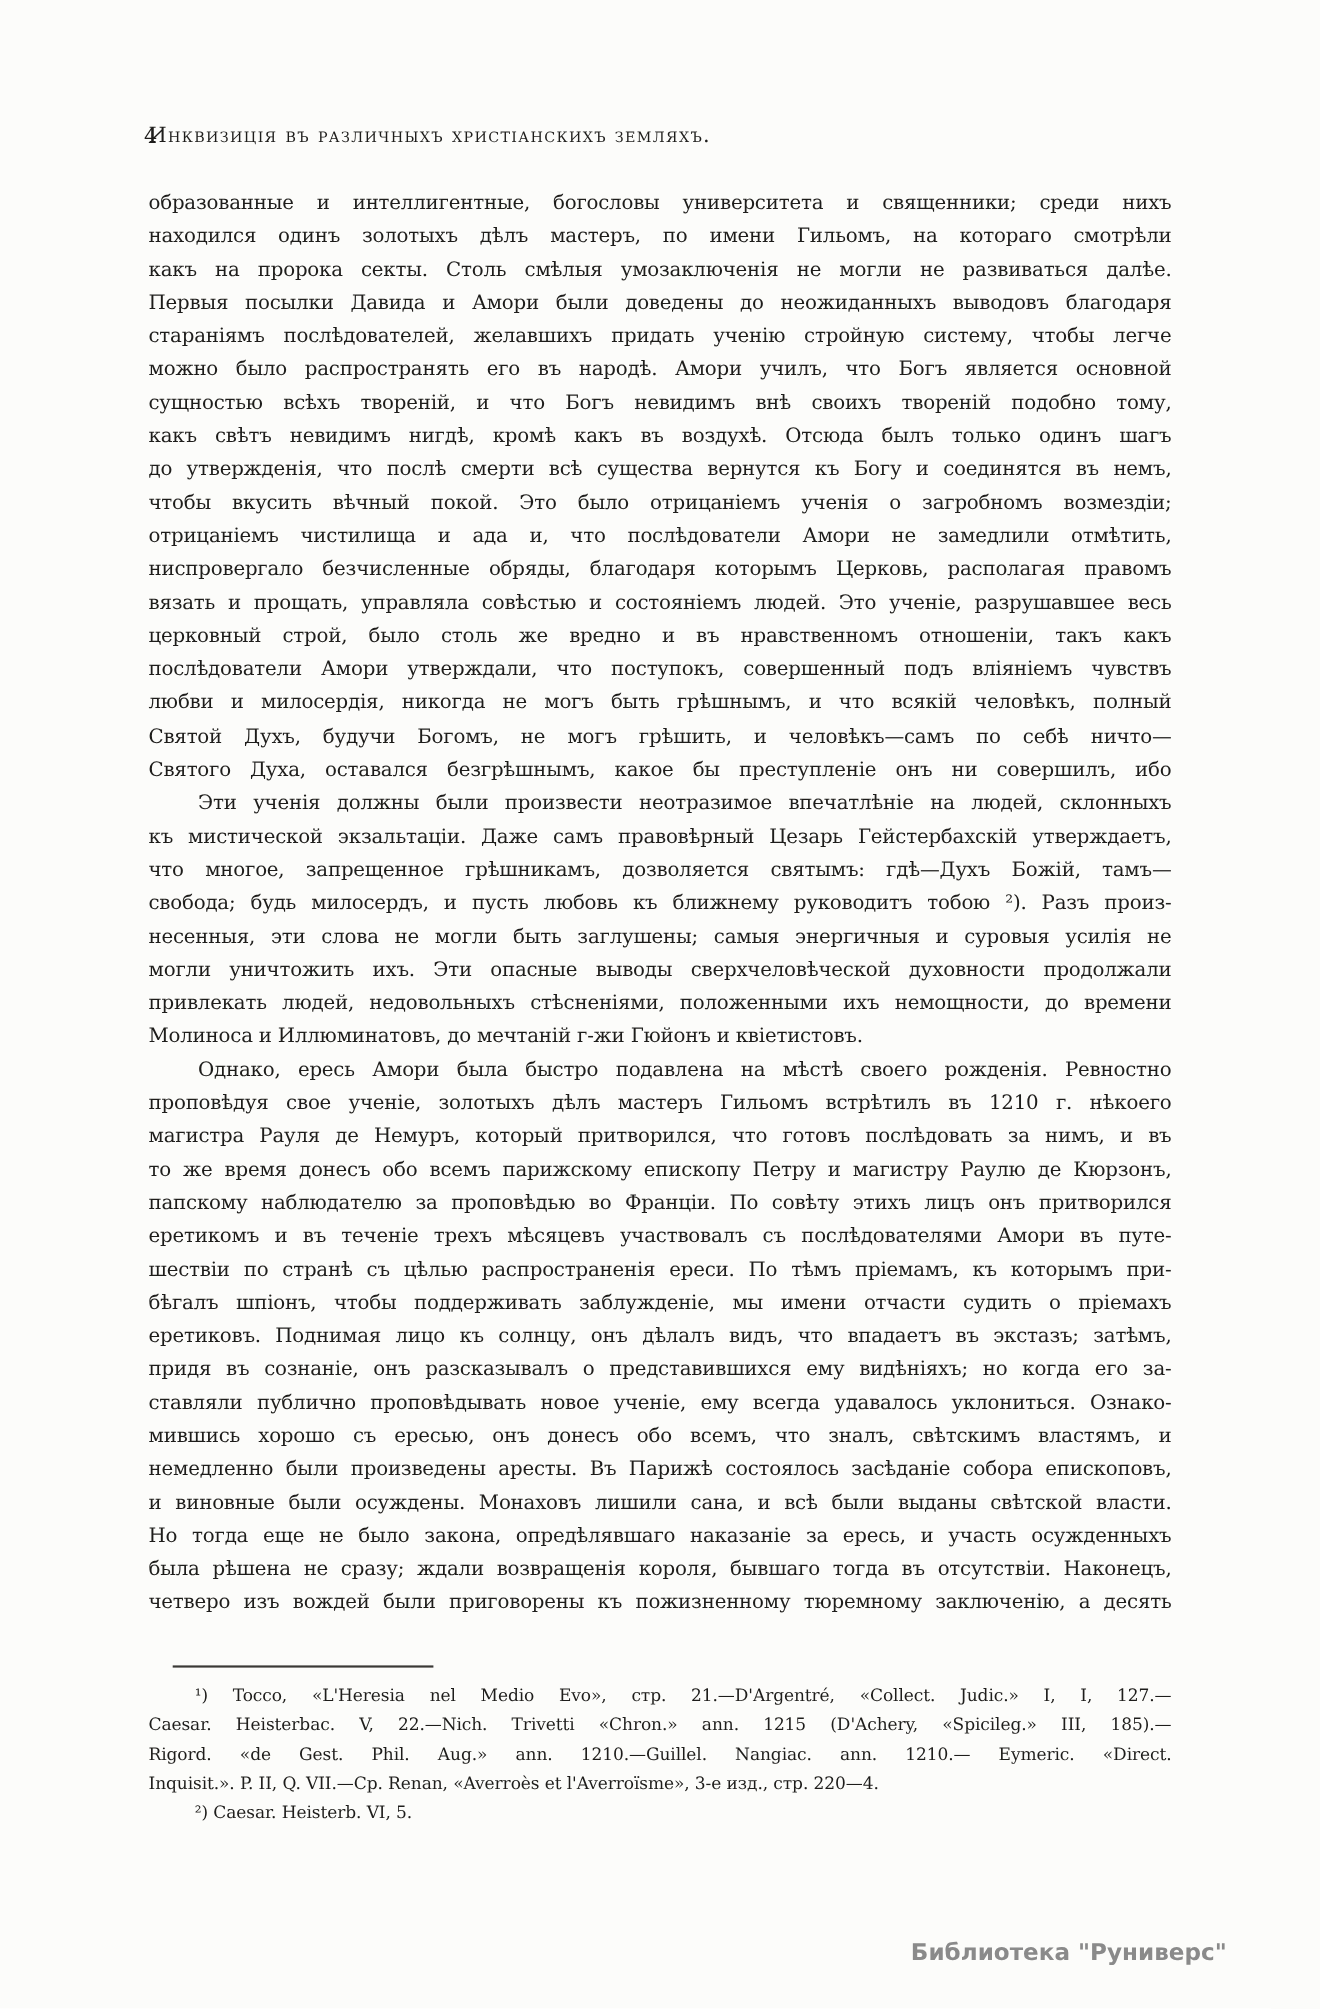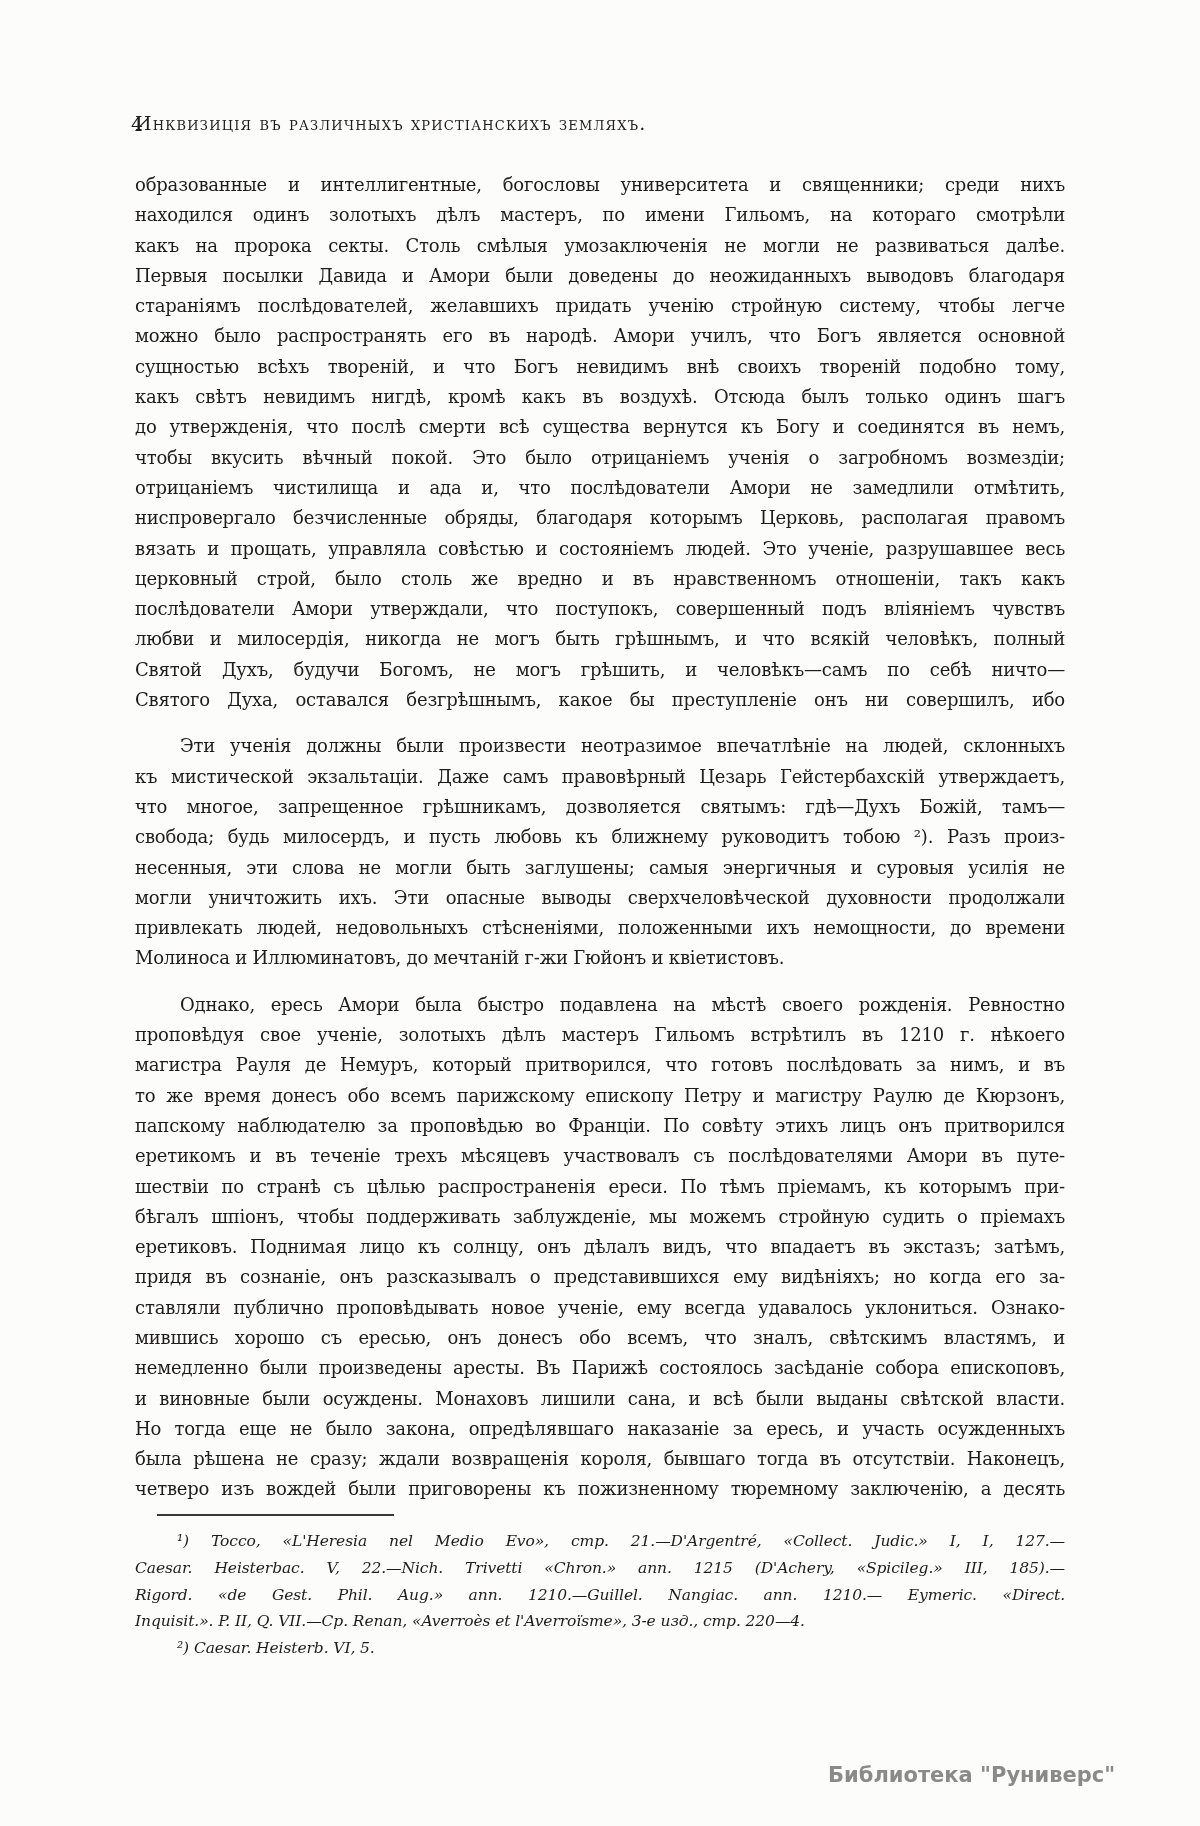--- a/index.html
+++ b/index.html
@@ -42,21 +42,21 @@
   }
   .line {
     height: 30.3px;
     line-height: 30.3px;
     text-align: justify;
     text-align-last: justify;
     white-space: normal;
     overflow: hidden;
   }
   .line.noj { text-align-last: left; }
-  .line.indent { text-indent: 45px; margin-top: 16px; }
+  .line.indent { text-indent: 45px; }
   .footnote-rule {
     position: absolute;
     top: 1514px;
     left: 157px;
     width: 237px;
     height: 2px;
     background: #3a3936;
   }
   .footnotes {
     position: absolute;
@@ -66,21 +66,20 @@
     font-size: 15.5px;
     letter-spacing: -0.1px;
   }
   .fline {
     height: 26.8px;
     line-height: 26.8px;
     text-align: justify;
     text-align-last: justify;
     white-space: normal;
     overflow: hidden;
-    font-style: italic;
   }
   .fline.noj { text-align-last: left; }
   .fline.indent { text-indent: 42px; }
   .watermark {
     position: absolute;
     top: 1763px;
     left: 828px;
     width: 240px;
     text-align: center;
     font-family: "DejaVu Sans", "Liberation Sans", sans-serif;
@@ -127,21 +126,21 @@
       <div class="line">могли уничтожить ихъ. Эти опасные выводы сверхчеловѣческой духовности продолжали</div>
       <div class="line">привлекать людей, недовольныхъ стѣсненіями, положенными ихъ немощности, до времени</div>
       <div class="line noj">Молиноса и Иллюминатовъ, до мечтаній г-жи Гюйонъ и квіетистовъ.</div>
       <div class="line indent">Однако, ересь Амори была быстро подавлена на мѣстѣ своего рожденія. Ревностно</div>
       <div class="line">проповѣдуя свое ученіе, золотыхъ дѣлъ мастеръ Гильомъ встрѣтилъ въ 1210 г. нѣкоего</div>
       <div class="line">магистра Рауля де Немуръ, который притворился, что готовъ послѣдовать за нимъ, и въ</div>
       <div class="line">то же время донесъ обо всемъ парижскому епископу Петру и магистру Раулю де Кюрзонъ,</div>
       <div class="line">папскому наблюдателю за проповѣдью во Франціи. По совѣту этихъ лицъ онъ притворился</div>
       <div class="line">еретикомъ и въ теченіе трехъ мѣсяцевъ участвовалъ съ послѣдователями Амори въ путе-</div>
       <div class="line">шествіи по странѣ съ цѣлью распространенія ереси. По тѣмъ пріемамъ, къ которымъ при-</div>
-      <div class="line">бѣгалъ шпіонъ, чтобы поддерживать заблужденіе, мы можемъ стройную судить о пріемахъ</div>
+      <div class="line">бѣгалъ шпіонъ, чтобы поддерживать заблужденіе, мы имени отчасти судить о пріемахъ</div>
       <div class="line">еретиковъ. Поднимая лицо къ солнцу, онъ дѣлалъ видъ, что впадаетъ въ экстазъ; затѣмъ,</div>
       <div class="line">придя въ сознаніе, онъ разсказывалъ о представившихся ему видѣніяхъ; но когда его за-</div>
       <div class="line">ставляли публично проповѣдывать новое ученіе, ему всегда удавалось уклониться. Ознако-</div>
       <div class="line">мившись хорошо съ ересью, онъ донесъ обо всемъ, что зналъ, свѣтскимъ властямъ, и</div>
       <div class="line">немедленно были произведены аресты. Въ Парижѣ состоялось засѣданіе собора епископовъ,</div>
       <div class="line">и виновные были осуждены. Монаховъ лишили сана, и всѣ были выданы свѣтской власти.</div>
       <div class="line">Но тогда еще не было закона, опредѣлявшаго наказаніе за ересь, и участь осужденныхъ</div>
       <div class="line">была рѣшена не сразу; ждали возвращенія короля, бывшаго тогда въ отсутствіи. Наконецъ,</div>
       <div class="line">четверо изъ вождей были приговорены къ пожизненному тюремному заключенію, а десять</div>
     </div>

